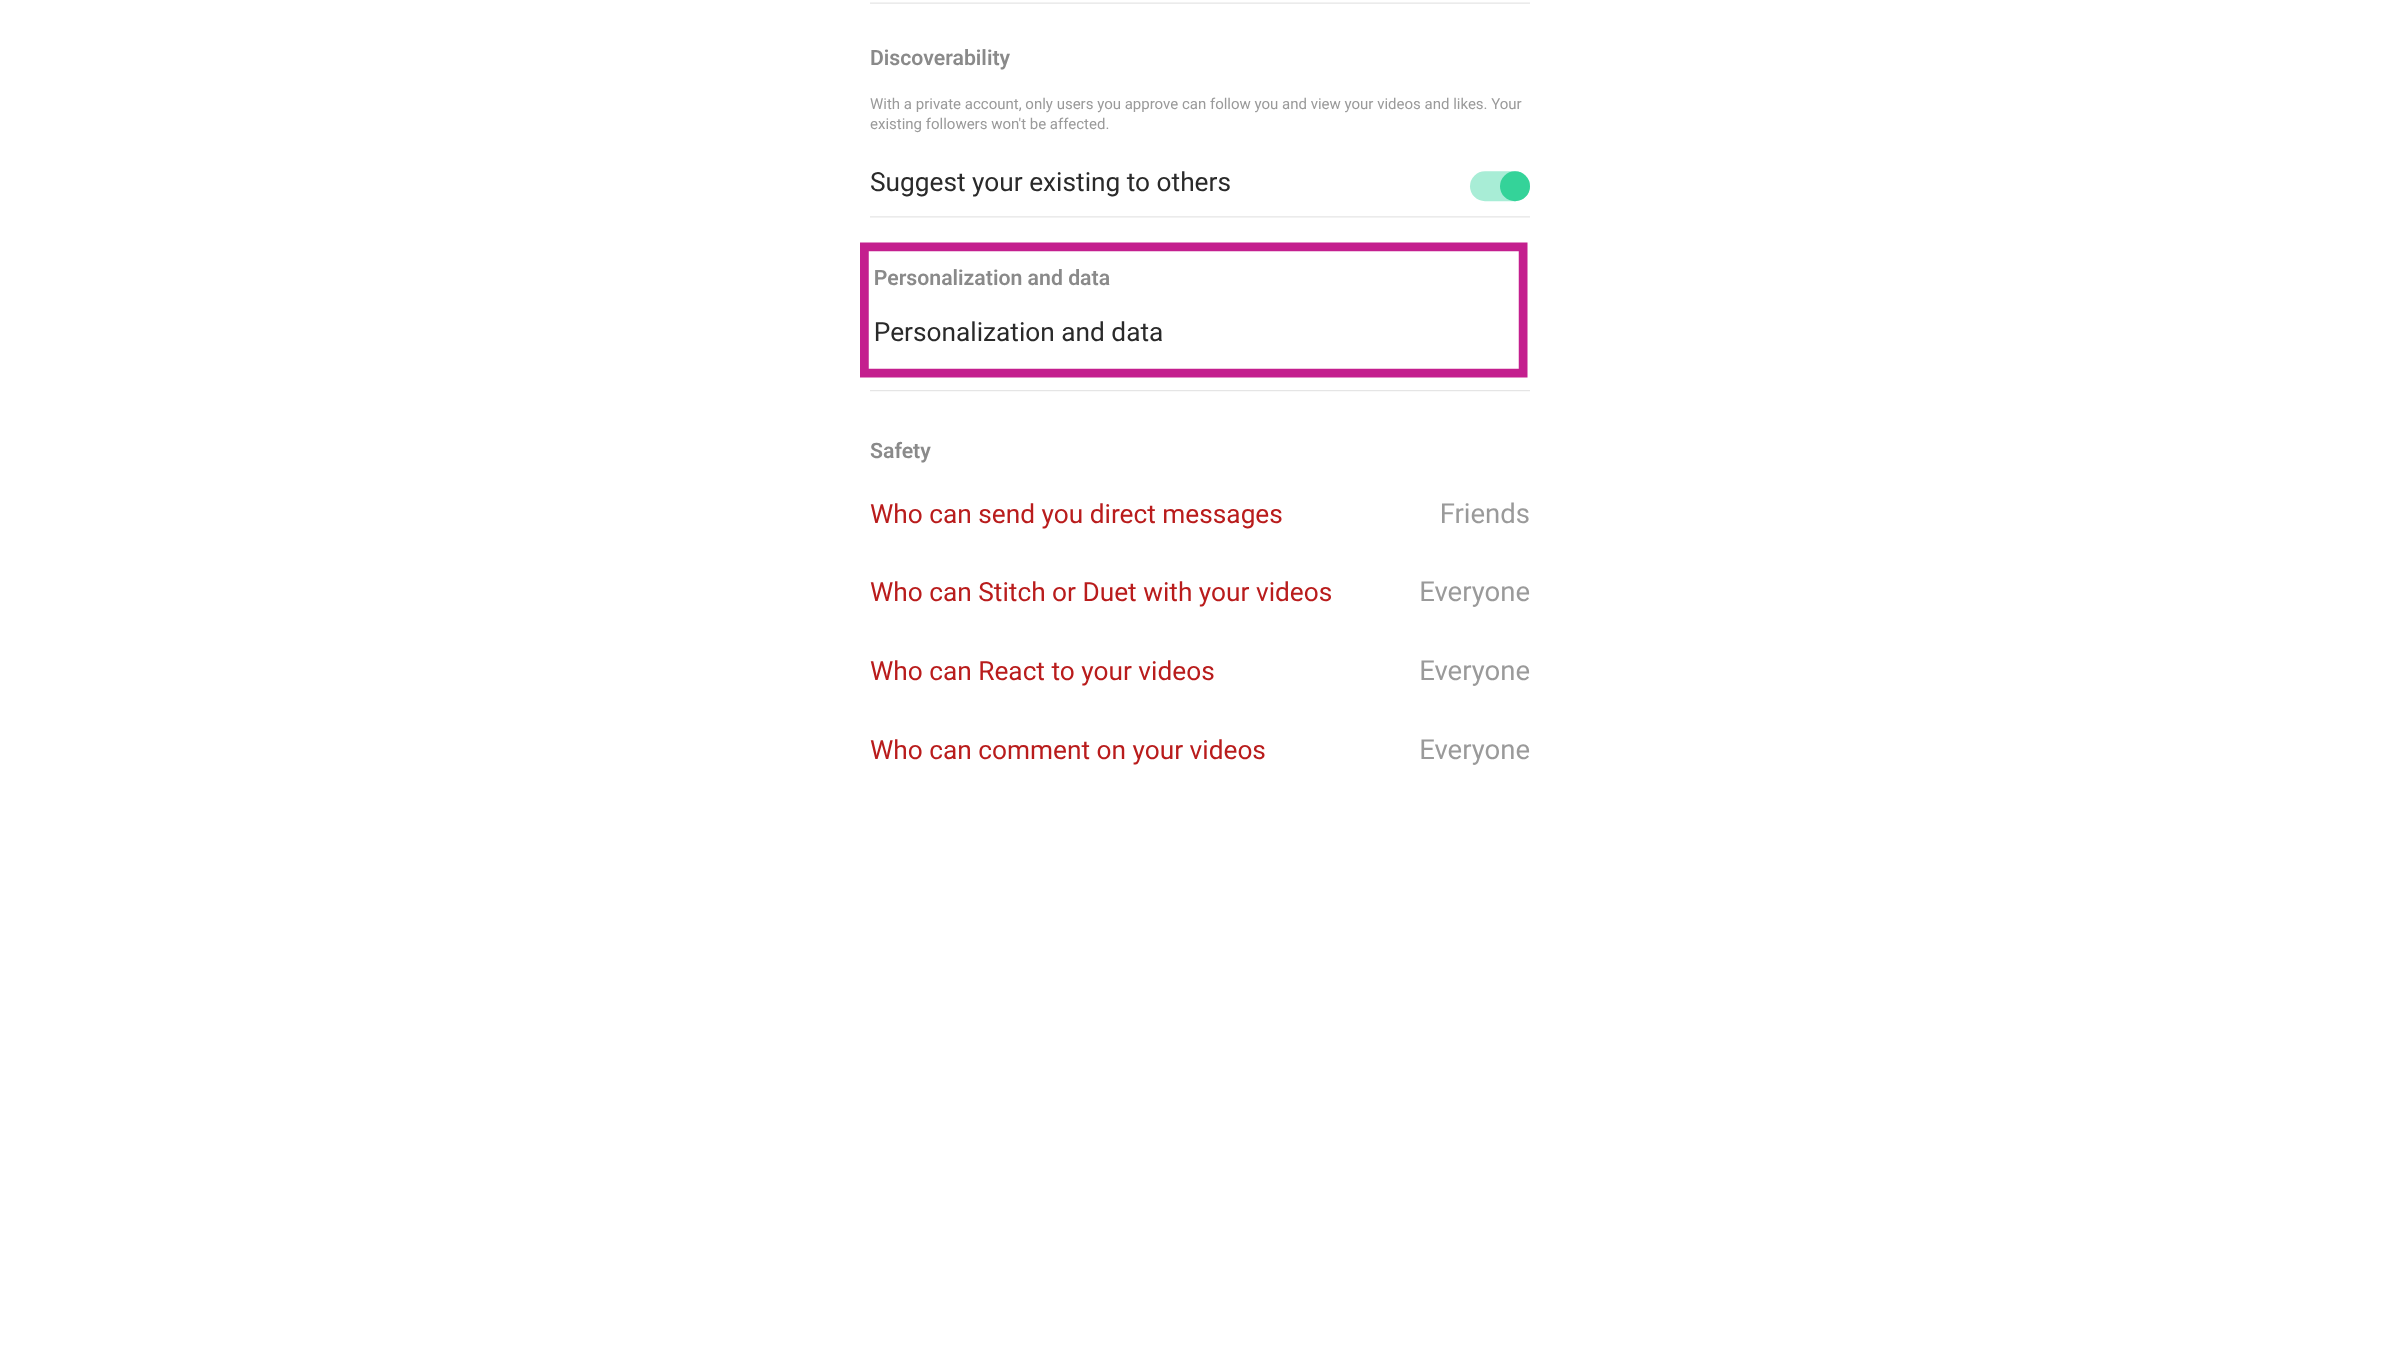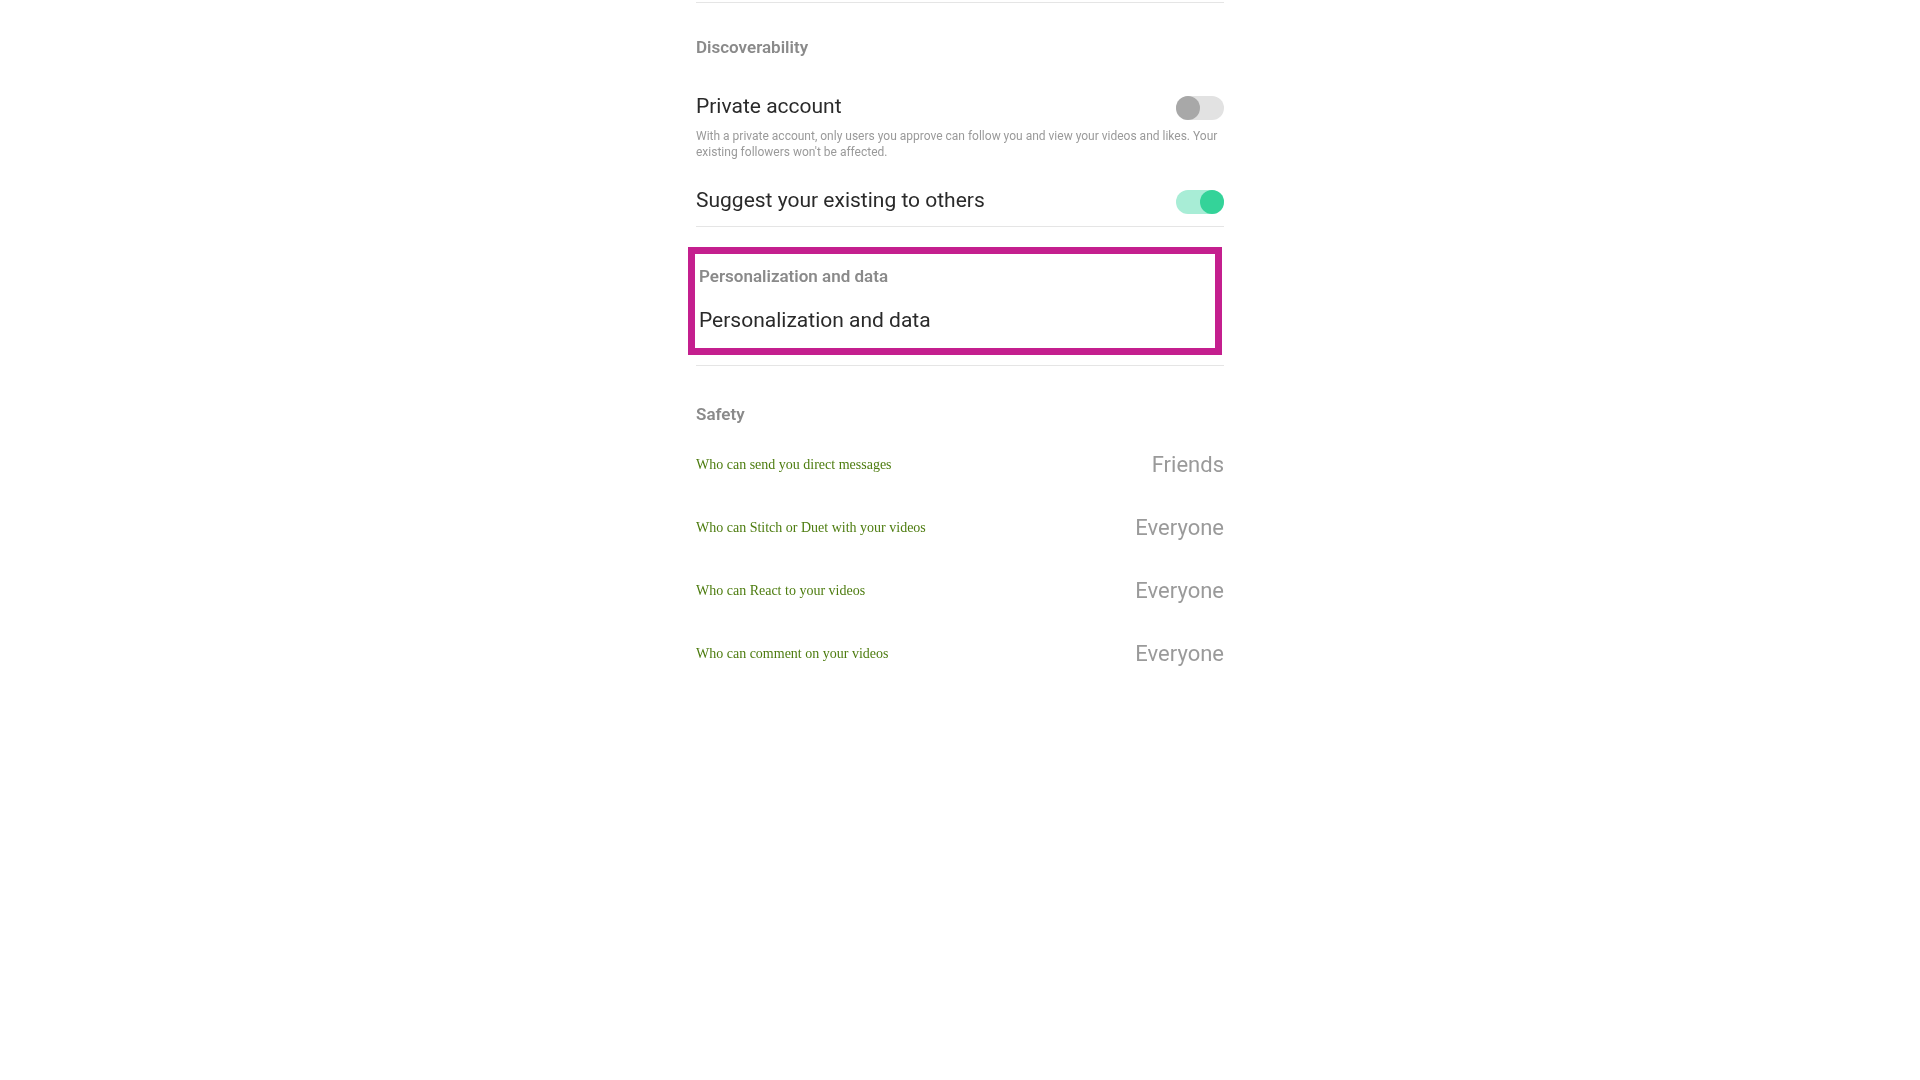--- a/index.html
+++ b/index.html
@@ -20,21 +20,21 @@
       padding-top: 2px;
     }
     .top-border {
       border-top: 1px solid #e5e5e5;
       margin-bottom: 34px;
     }
     .section-header {
       font-size: 17px;
       font-weight: 600;
       color: #8a8a8a;
-      margin-bottom: 37px;
+      margin-bottom: 18px;
     }
     .setting-row {
       display: flex;
       justify-content: space-between;
       align-items: flex-start;
       margin-bottom: 8px;
     }
     .setting-title {
       font-size: 21px;
       color: #2a2a2a;
@@ -103,49 +103,42 @@
     .safety-section .section-header {
       margin-bottom: 28px;
     }
     .safety-row {
       display: flex;
       justify-content: space-between;
       align-items: center;
       margin-bottom: 38px;
     }
     .safety-label {
-      font-size: 14px;
-      color: #4d7c0f;
+      font-size: 21px;
+      color: #b91c1c;
       font-weight: 400;
-      font-family: Liberation Serif, serif;
     }
     .safety-value {
       font-size: 22px;
       color: #9a9a9a;
       font-weight: 400;
     }
     .safety-row:last-child {
       margin-bottom: 4px;
     }
   </style>
 </head>
 <body>
 
 <div class="container">
   <div class="top-border"></div>
 
   <div>
     <div class="section-header">Discoverability</div>
 
-    <div class="setting-row">
-      <div class="setting-title">Private account</div>
-      <div class="toggle off">
-        <div class="toggle-handle"></div>
-      </div>
-    </div>
     <div class="setting-description">With a private account, only users you approve can follow you and view your videos and likes. Your existing followers won't be affected.</div>
 
     <div class="setting-row">
       <div class="setting-title">Suggest your existing to others</div>
       <div class="toggle on">
         <div class="toggle-handle"></div>
       </div>
     </div>
   </div>
 

